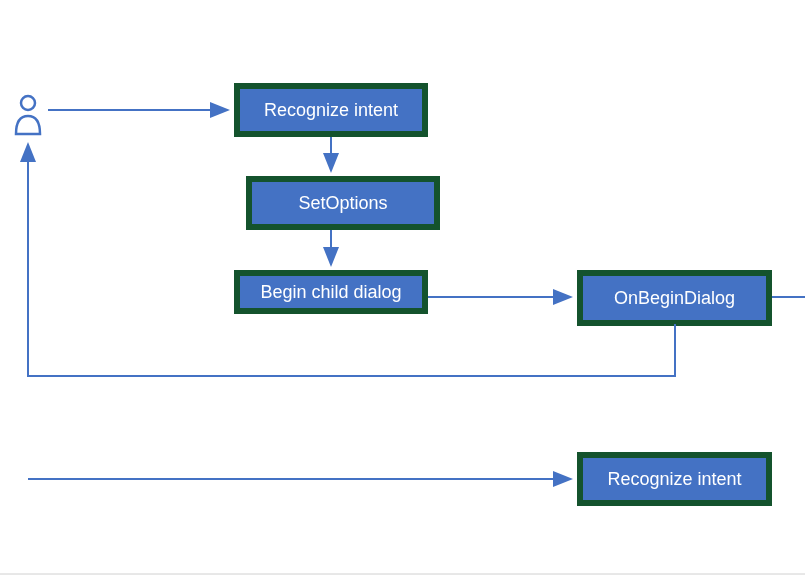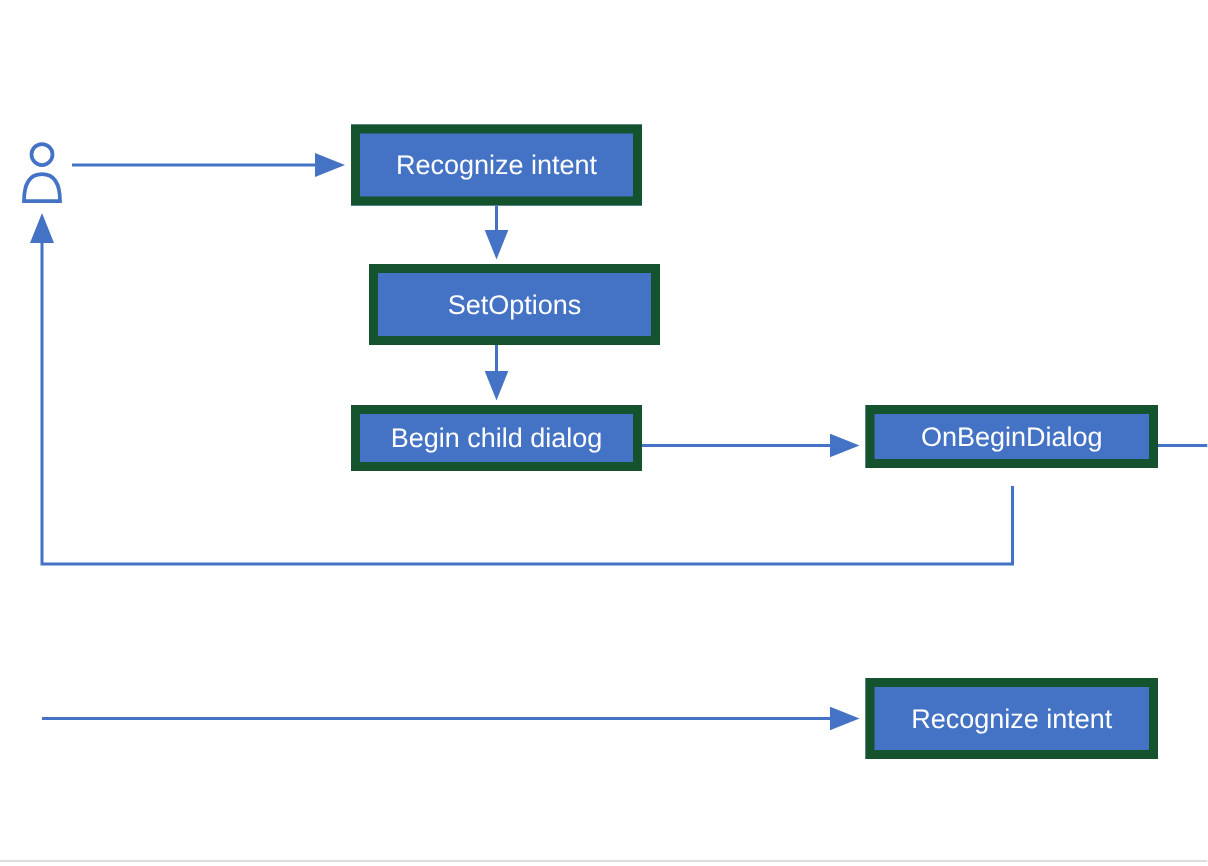--- a/index.html
+++ b/index.html
@@ -49,21 +49,21 @@
 </div>
 
 <div class="box" style="left:234px; top:176px; width:194px; height:54px;margin-left:12px;">
   <span>SetOptions</span>
 </div>
 
 <div class="box" style="left:234px; top:270px; width:194px; height:44px;">
   <span>Begin child dialog</span>
 </div>
 
-<div class="box" style="left:577px; top:270px; width:195px; height:42px;">
+<div class="box" style="left:577px; top:270px; width:195px; height:56px;">
   <span>OnBeginDialog</span>
 </div>
 
 <div class="box" style="left:577px; top:452px; width:195px; height:54px;">
   <span>Recognize intent</span>
 </div>
 
 <svg class="arrow" style="left:48px; top:100px; width:192px; height:20px;">
   <defs>
     <marker id="ah1" markerWidth="10" markerHeight="8" refX="8" refY="4" orient="auto">

